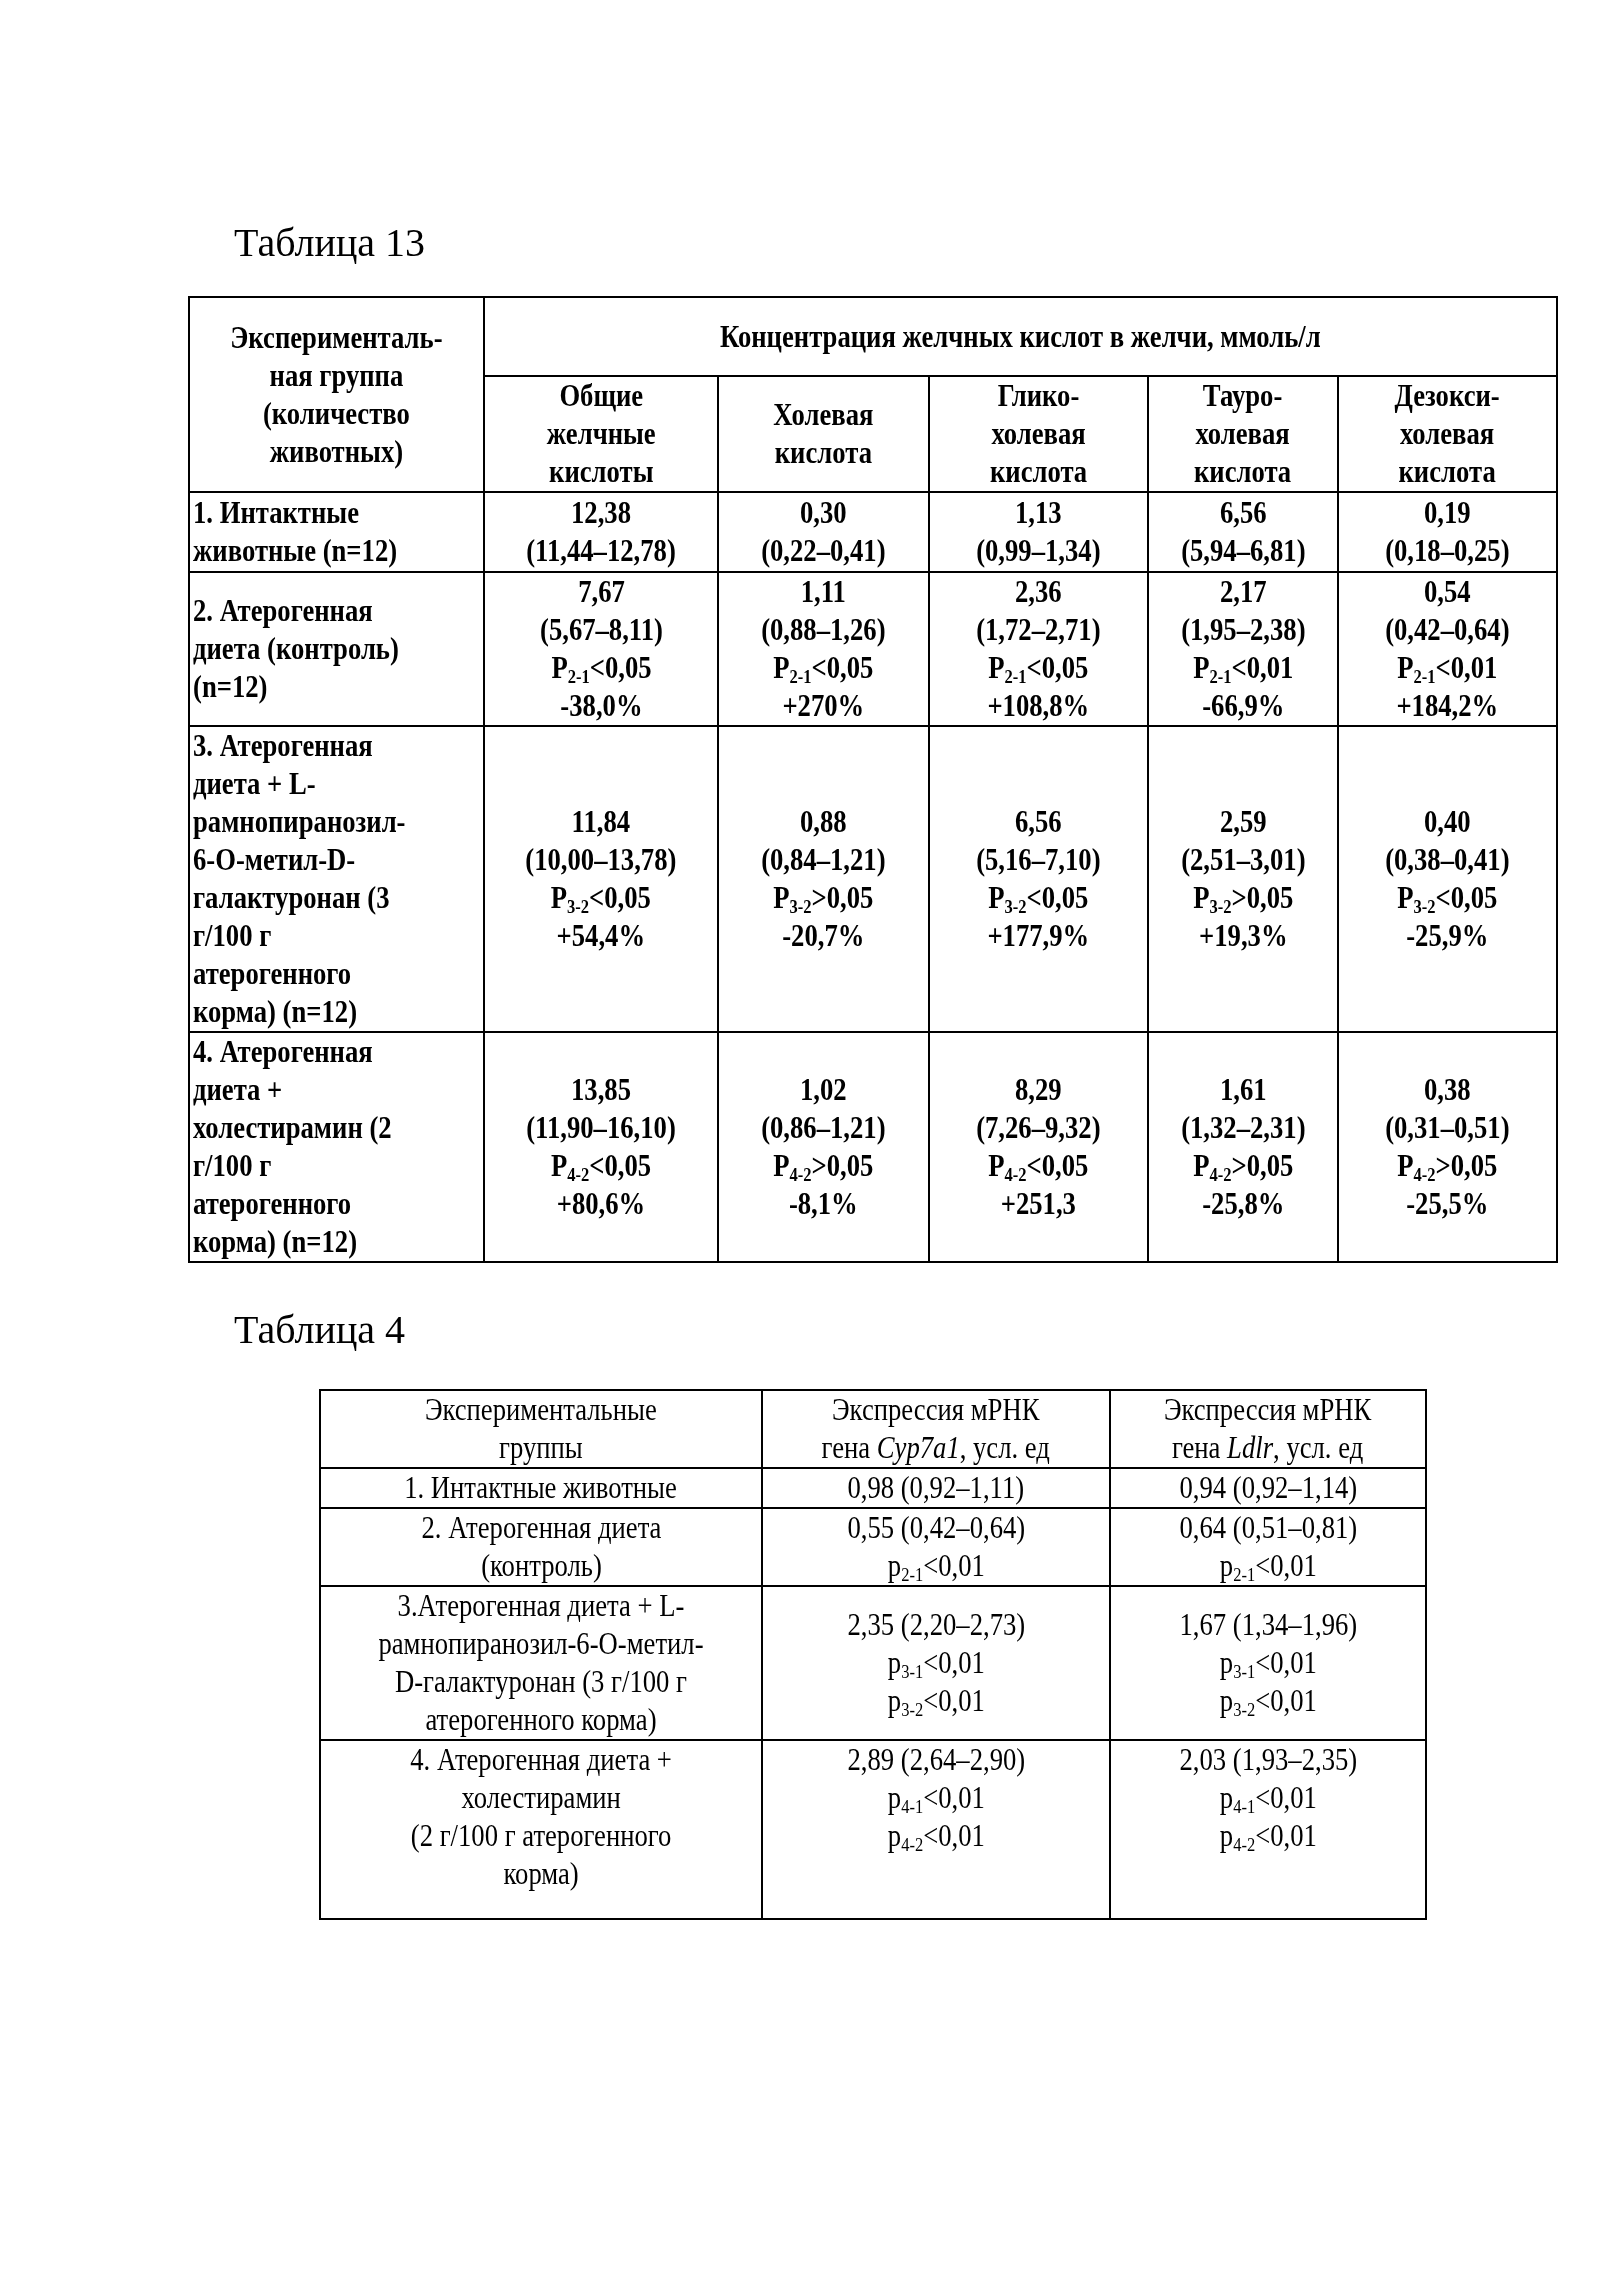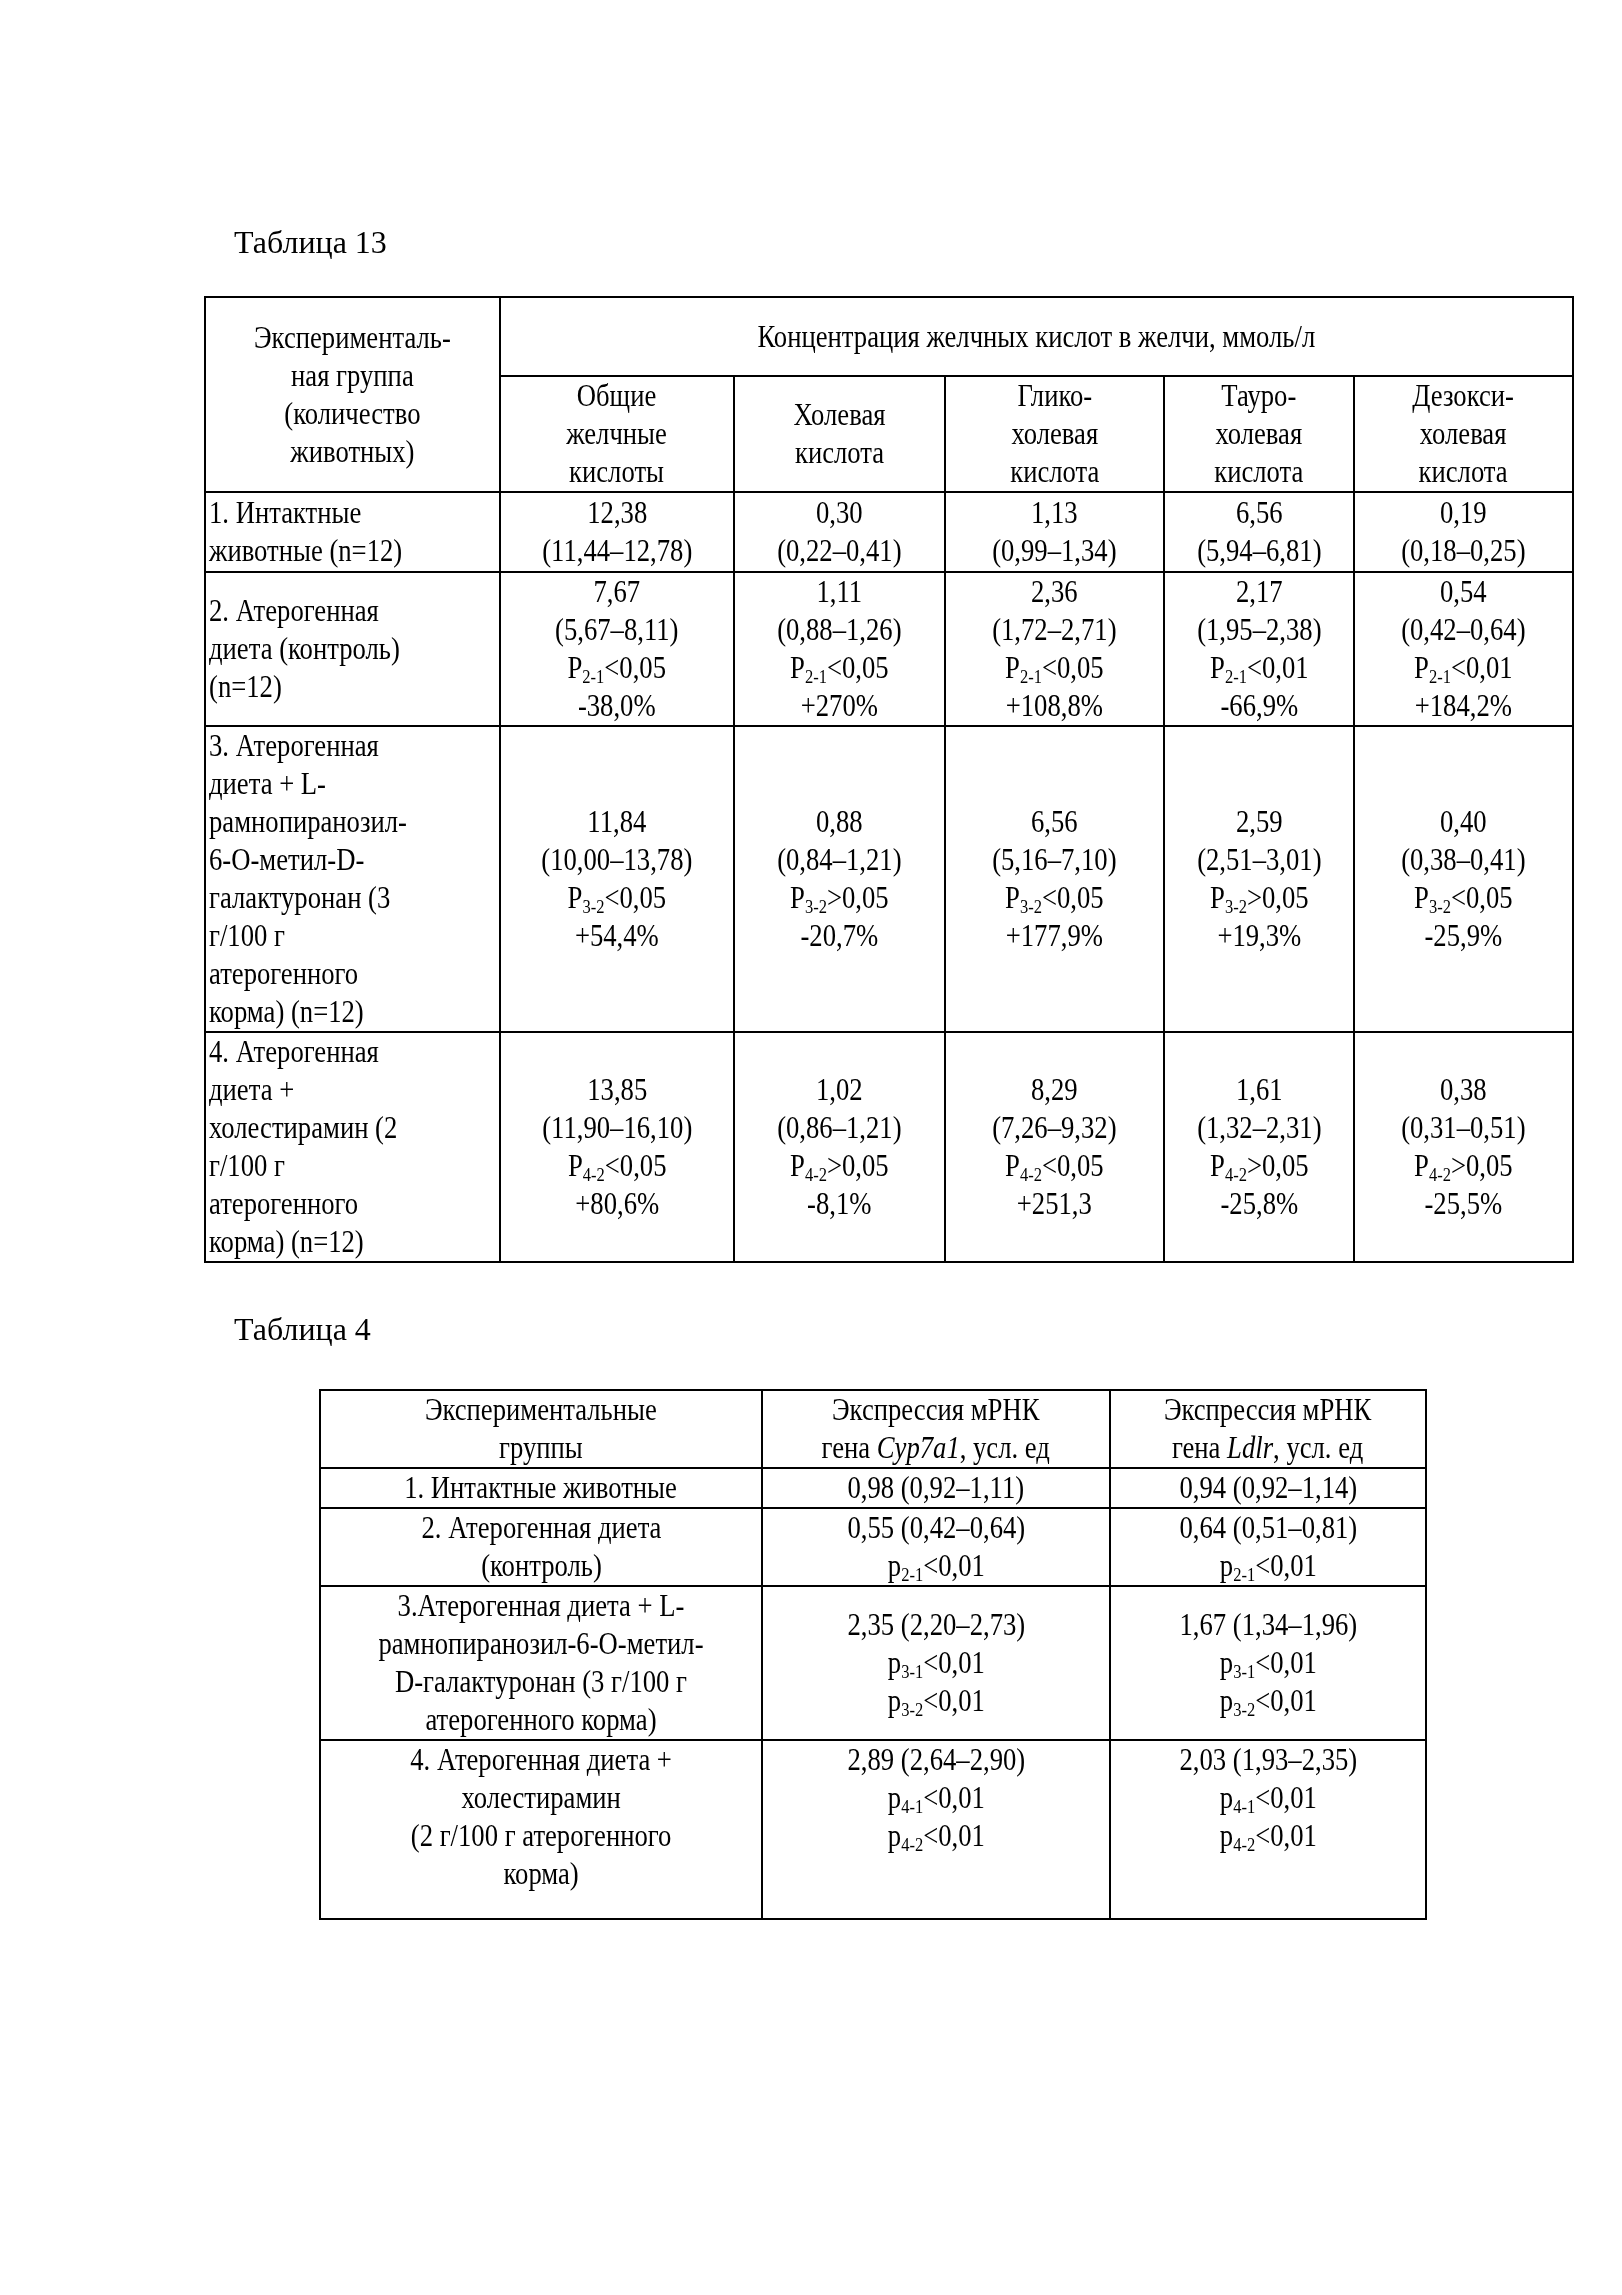--- a/index.html
+++ b/index.html
@@ -1,34 +1,34 @@
 <!DOCTYPE html>
 <html style="font-size:10.5px"><head>
 <meta charset="utf-8">
 <style>
   html, body { margin: 0; padding: 0; background: #ffffff; }
   body { width: 1623px; height: 2295px; position: relative; overflow: hidden;
          font-family: "Liberation Serif", serif; color: #000; }
-  .caption { position: absolute; font-size: 32px; line-height: 37px; }
+  .caption { position: absolute; font-size: 40px; line-height: 37px; }
   .tbl { position: absolute; border-collapse: collapse; table-layout: fixed; }
   .tbl td { border: 2px solid #000; padding: 0 3.9px; font-size: 31px; line-height: 38px;
             text-align: center; vertical-align: middle; white-space: nowrap; overflow: hidden; }
   .tbl td.left { text-align: left; padding-left: 3px; margin-top: 26px; }
   .sq { display: inline-block; transform: scaleX(0.86); transform-origin: center center; }
   .left .sq { transform-origin: left center; }
   .ln { display: block; }
   sub { font-size: 62%; vertical-align: -0.28em; line-height: 0; }
   i { font-style: italic; }
 </style>
 </head>
 <body>
 
 <div class="caption" style="left:234px; top:224px;">Таблица 13</div>
 
-<table class="tbl" style="left:204px; top:296px; width:1368px;">
+<table class="tbl" style="left:188px; top:296px; width:1368px;font-weight:bold;">
   <colgroup>
     <col style="width:295px">
       <col style="width:234px">
       <col style="width:211px">
     <col style="width:219px">
       <col style="width:190px">
       <col style="width:219px">
   </colgroup>
   <tbody>
       <tr style="height:79px;">

